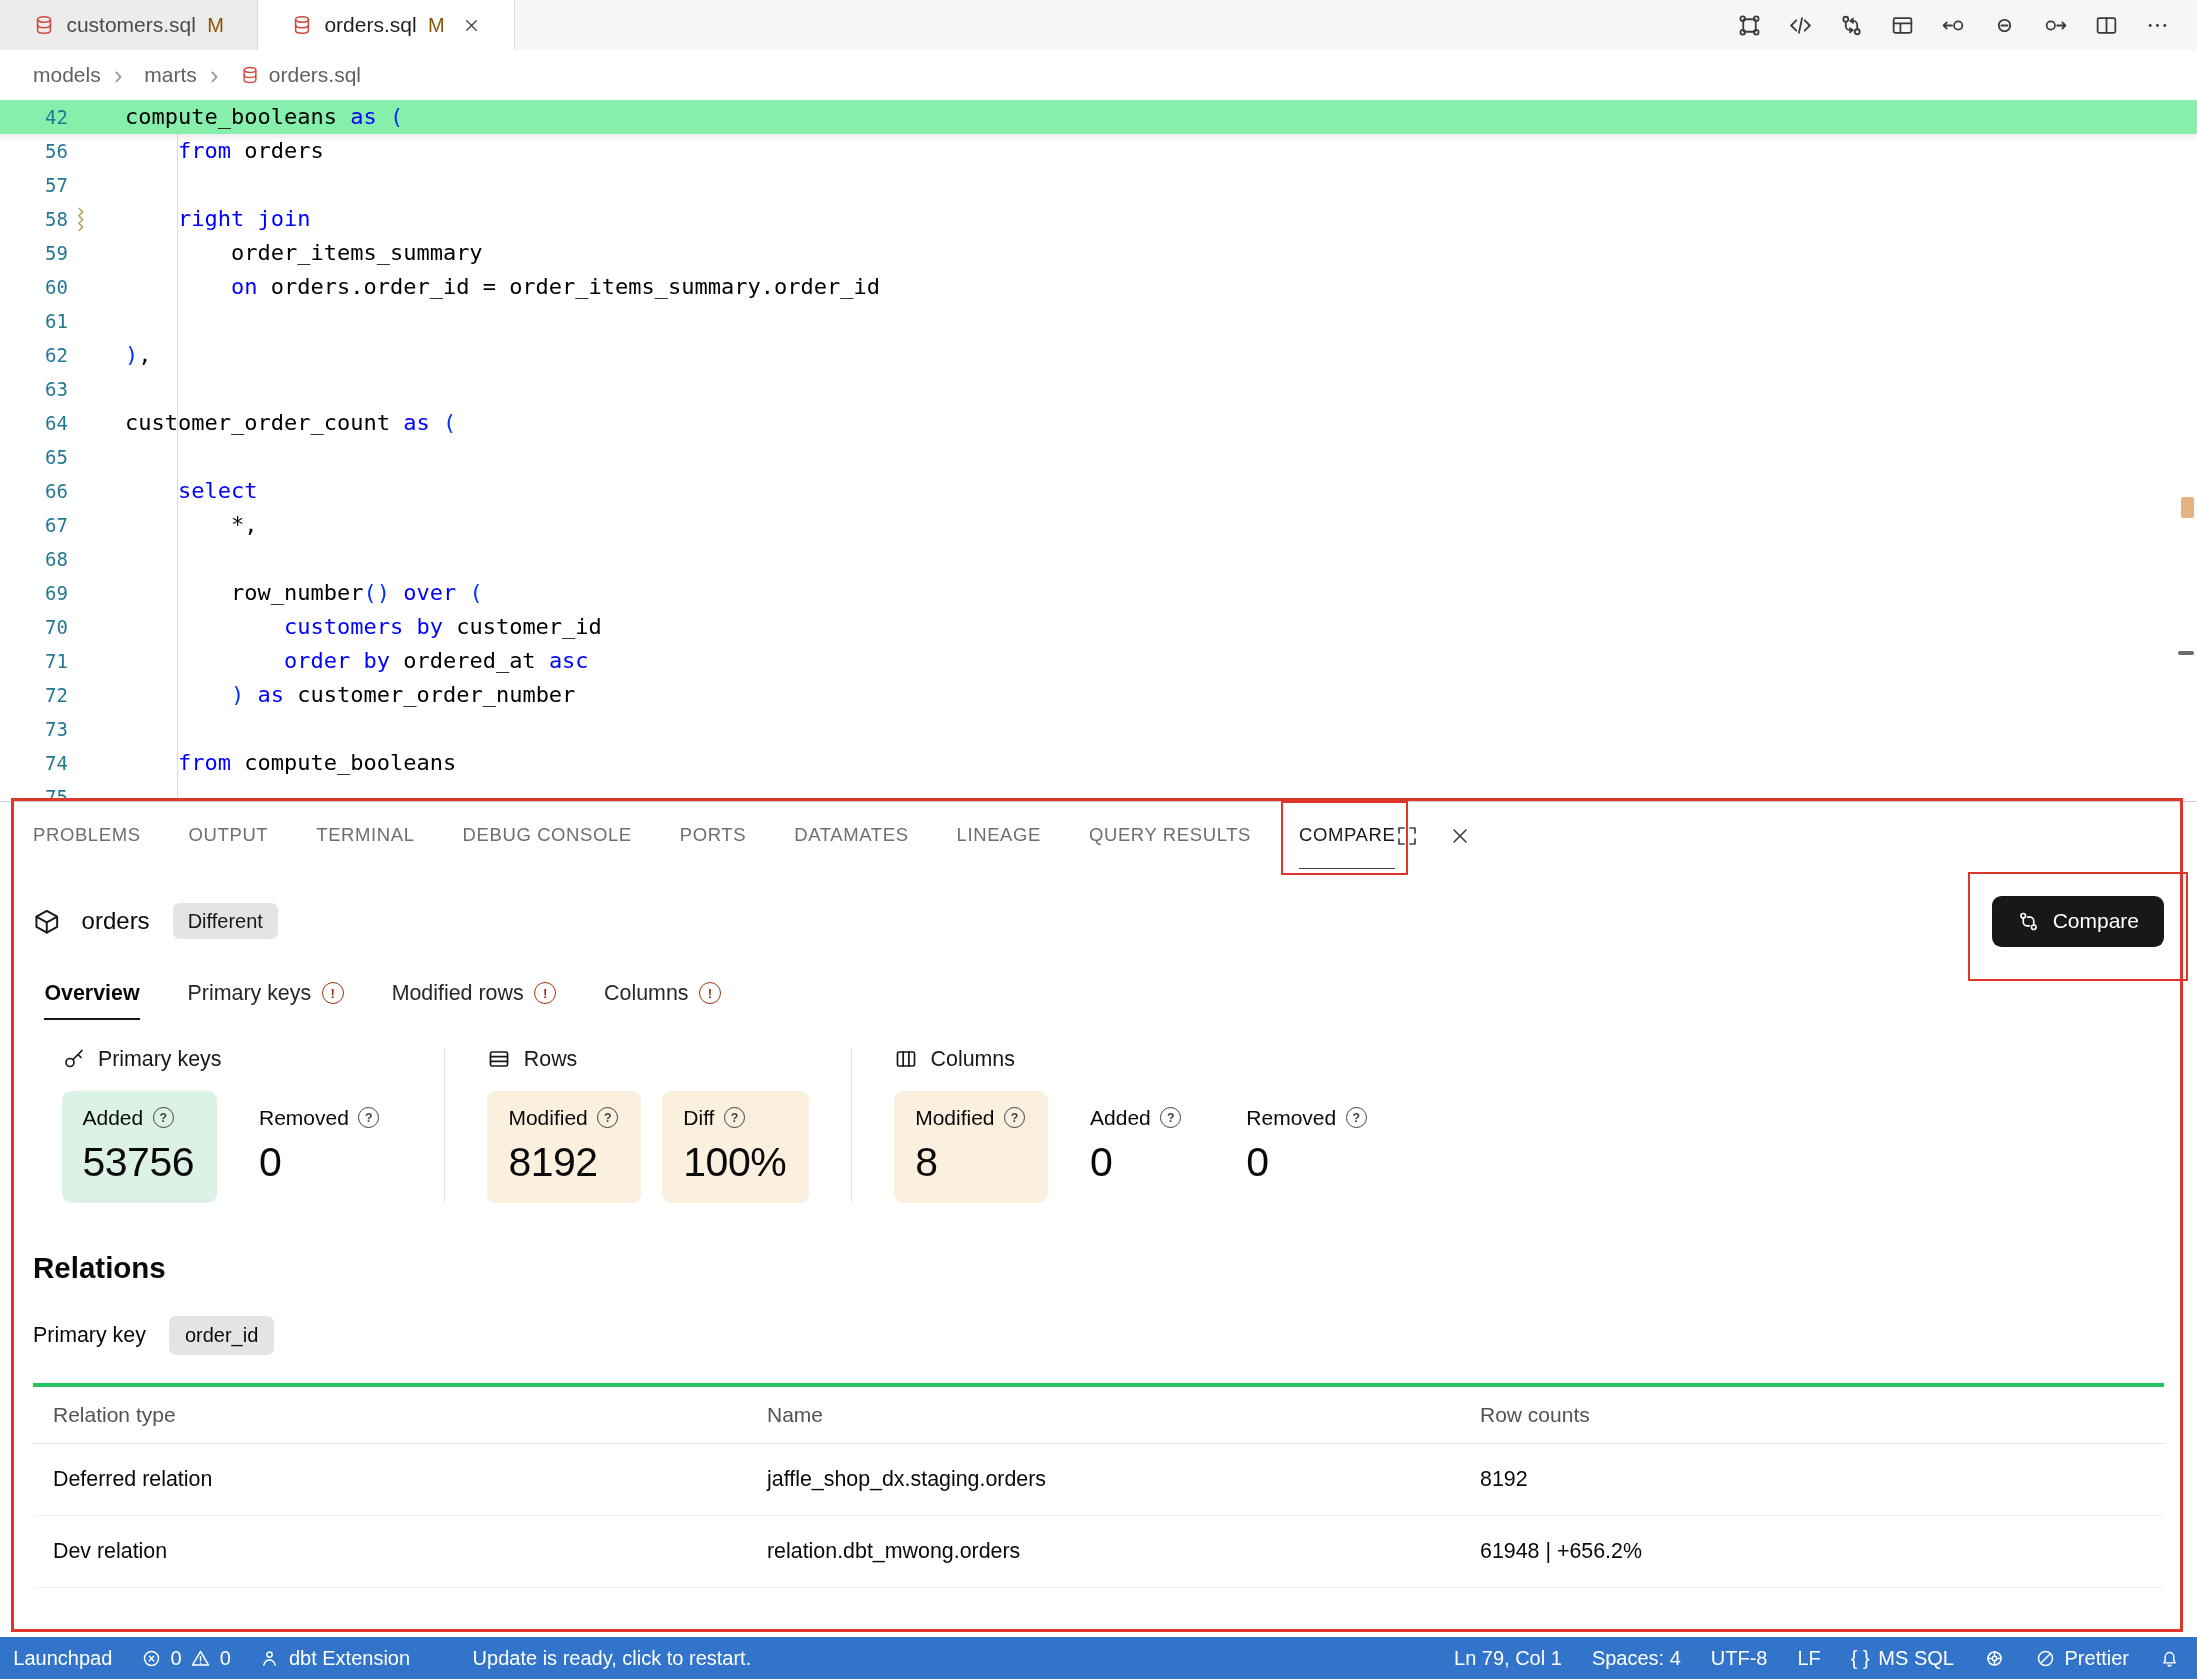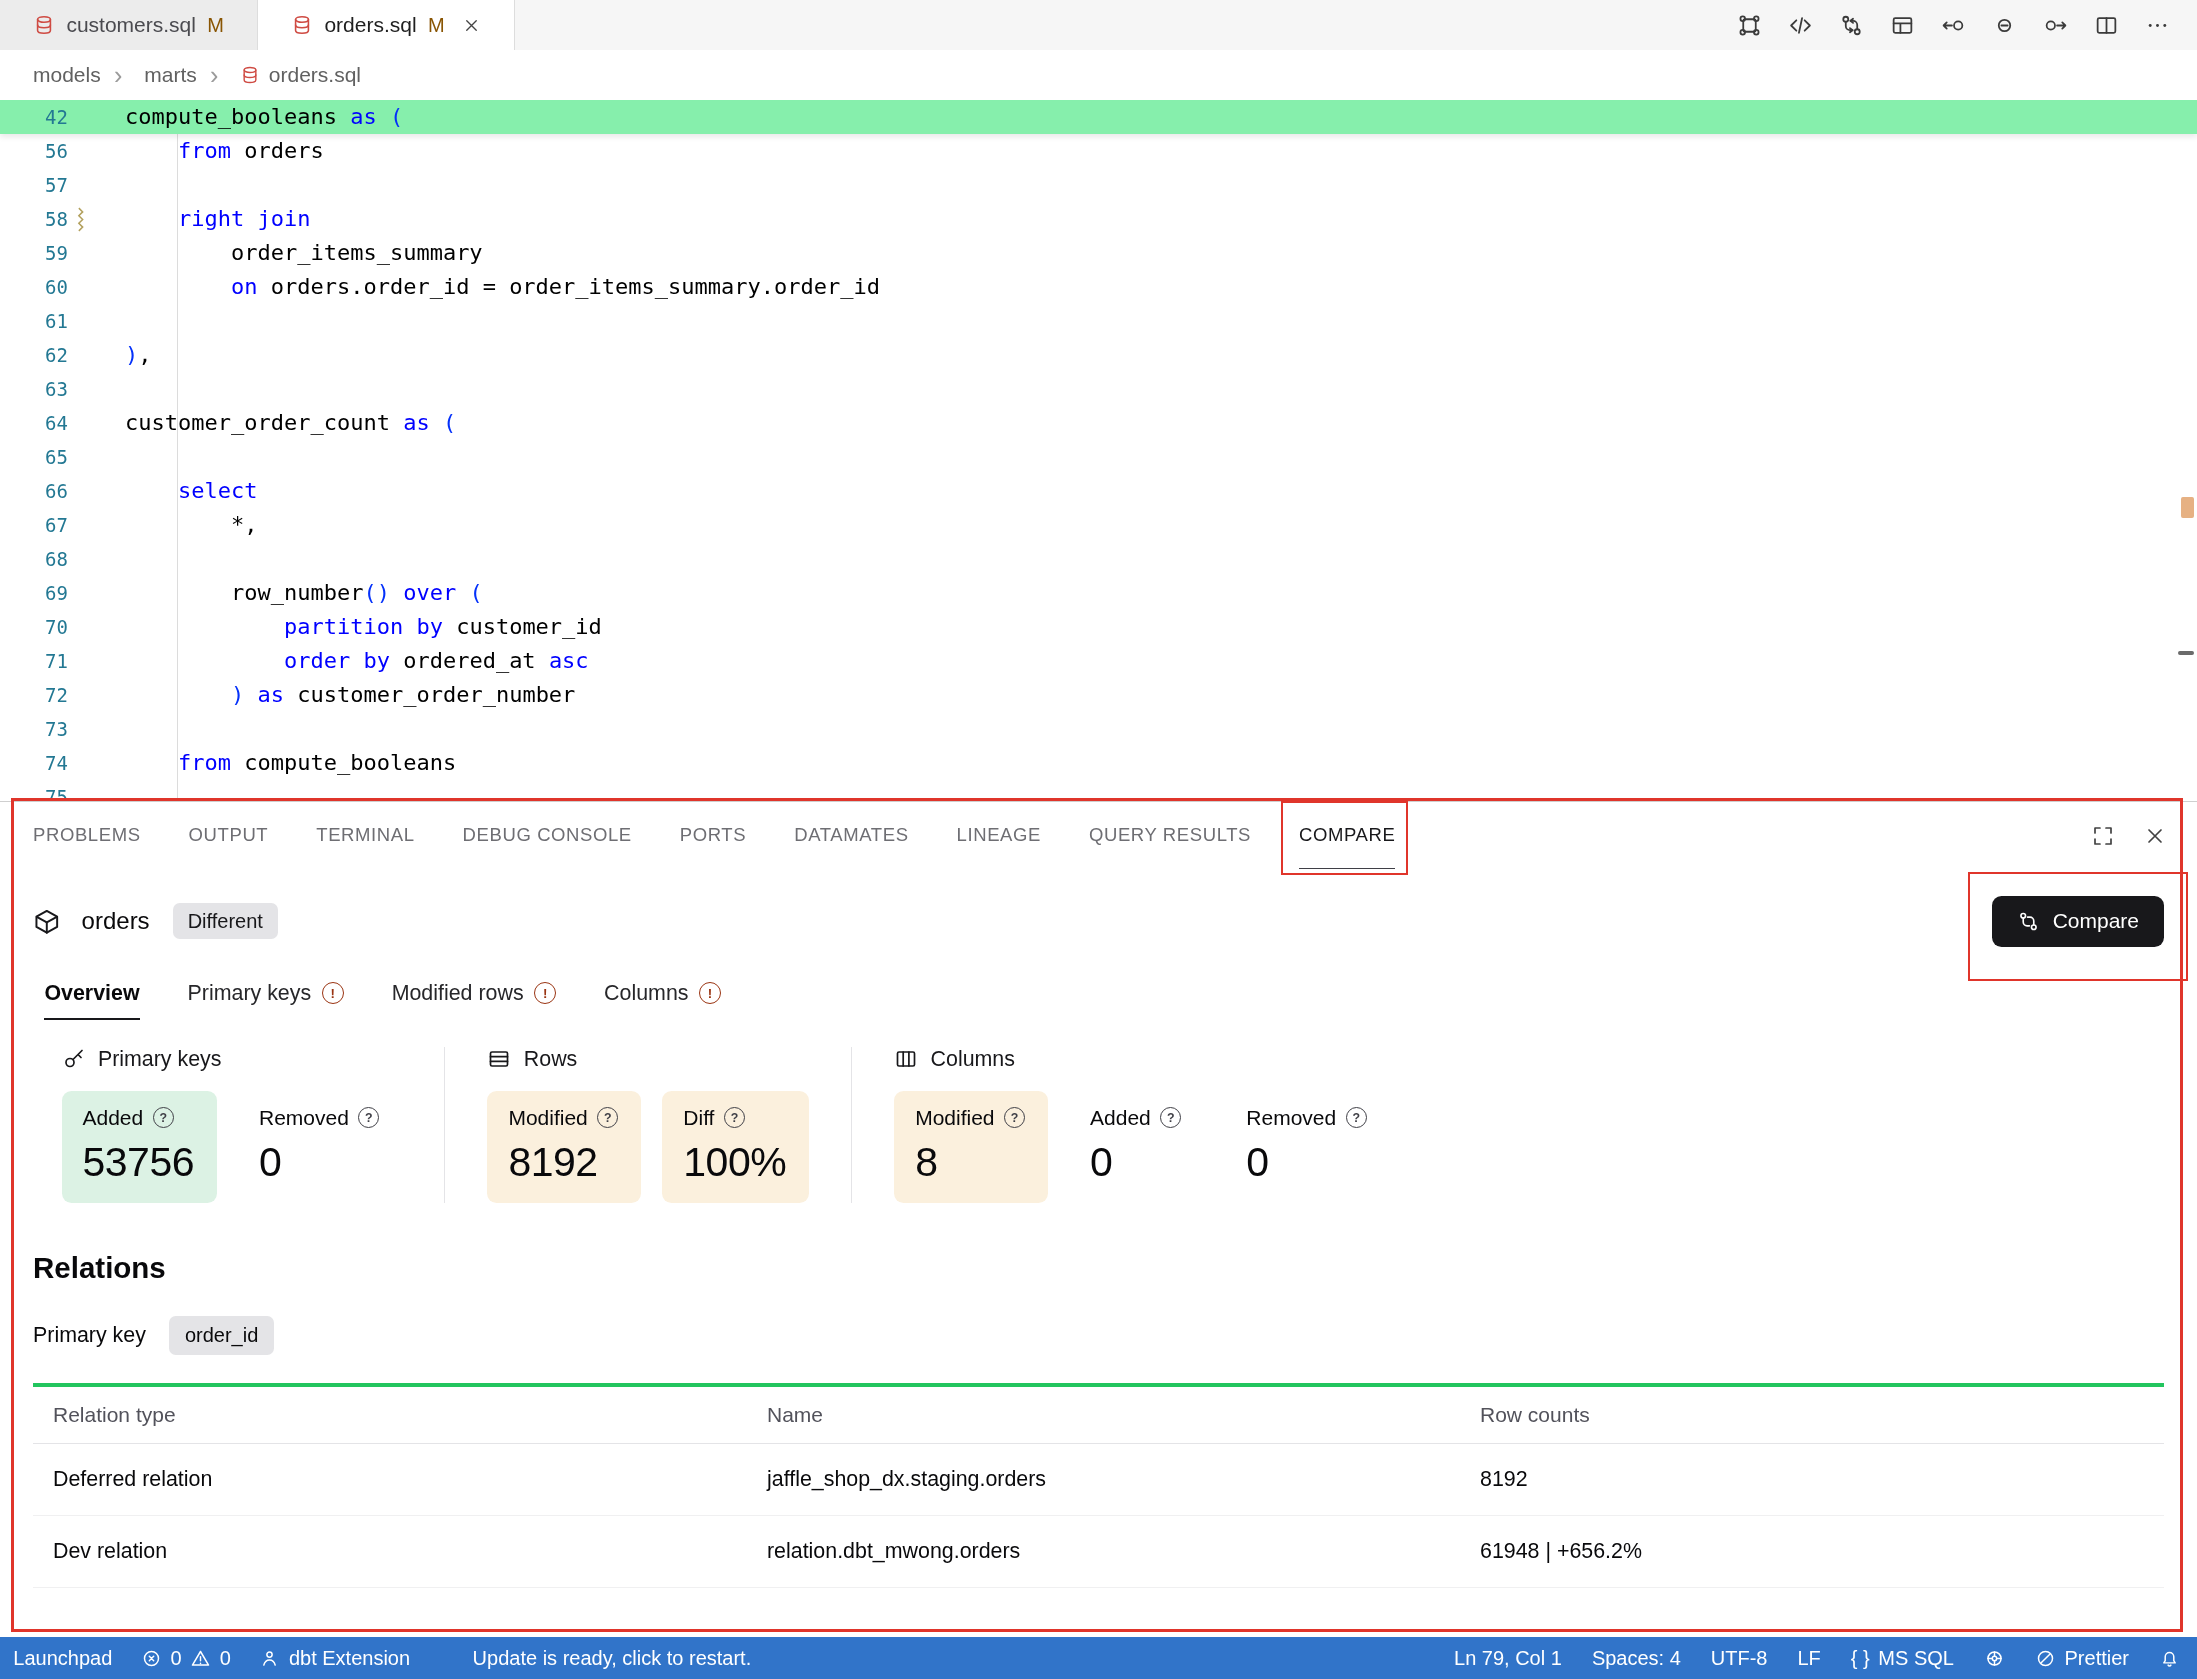--- a/index.html
+++ b/index.html
@@ -39,21 +39,21 @@
   .sticky{position:relative;z-index:3;background:#86efac;box-shadow:0 2.9px 5.7px rgba(0,0,0,.09)}
   .mod-mark{position:absolute;left:76px;top:3.8px}
   .indent-guide{position:absolute;left:177px;top:34px;height:667px;width:1px;background:#dcdcdc;z-index:1}
   .overview-ruler{position:absolute;right:0;top:0;width:21px;height:100%;z-index:4}
   .ruler-mark{position:absolute;right:2.9px;border-radius:1.9px}
   .ruler-mark.orange{top:397px;width:13.3px;height:21px;background:#e6b183}
   .ruler-mark.dark{top:551px;width:16px;height:3.8px;background:#6b6b6b}
 
   
   .panel{flex:1;border-top:1px solid #cfcfcf;background:#fff;overflow:hidden;position:relative}
-  .panel-tabs-row{height:67px;display:flex;align-items:stretch;justify-content:space-between;padding:0 30px 0 33px}
+  .panel-tabs-row{height:67px;display:flex;align-items:stretch;justify-content:flex-start;padding:0 30px 0 33px}
   .panel-tabs{display:flex;gap:48px;align-items:stretch}
   .panel-tab{font-size:18.5px;letter-spacing:0.6px;color:#6e6e73;display:flex;align-items:center;cursor:pointer;
     border-bottom:1.9px solid transparent}
   .panel-tab.active{color:#18181b;border-bottom-color:#3f3f46}
   .panel-actions{display:flex;gap:28.5px;align-items:center;color:#424242}
   .pa-ic{cursor:pointer}
   .pa-ic svg{width:24px;height:24px;display:block}
 
   .panel-body{padding:0 33px}
   .model-row{margin-top:27px;display:flex;align-items:center}
@@ -250,21 +250,21 @@
         <div class="code-line"><span class="ln">60</span><span class="ltxt"><span class="tok-pl">        </span><span class="tok-kw">on</span><span class="tok-pl"> orders.order_id = order_items_summary.order_id</span></span></div>
         <div class="code-line"><span class="ln">61</span><span class="ltxt"></span></div>
         <div class="code-line"><span class="ln">62</span><span class="ltxt"><span class="tok-br">)</span><span class="tok-pl">,</span></span></div>
         <div class="code-line"><span class="ln">63</span><span class="ltxt"></span></div>
         <div class="code-line"><span class="ln">64</span><span class="ltxt"><span class="tok-pl">customer_order_count </span><span class="tok-kw">as</span><span class="tok-pl"> </span><span class="tok-br">(</span></span></div>
         <div class="code-line"><span class="ln">65</span><span class="ltxt"></span></div>
         <div class="code-line"><span class="ln">66</span><span class="ltxt"><span class="tok-pl">    </span><span class="tok-kw">select</span></span></div>
         <div class="code-line"><span class="ln">67</span><span class="ltxt"><span class="tok-pl">        *,</span></span></div>
         <div class="code-line"><span class="ln">68</span><span class="ltxt"></span></div>
         <div class="code-line"><span class="ln">69</span><span class="ltxt"><span class="tok-pl">        row_number</span><span class="tok-br">()</span><span class="tok-pl"> </span><span class="tok-kw">over</span><span class="tok-pl"> </span><span class="tok-br">(</span></span></div>
-        <div class="code-line"><span class="ln">70</span><span class="ltxt"><span class="tok-pl">            </span><span class="tok-kw">partition by</span><span class="tok-pl"> customer_id</span></span></div>
+        <div class="code-line"><span class="ln">70</span><span class="ltxt"><span class="tok-pl">            </span><span class="tok-kw">customers by</span><span class="tok-pl"> customer_id</span></span></div>
         <div class="code-line"><span class="ln">71</span><span class="ltxt"><span class="tok-pl">            </span><span class="tok-kw">order by</span><span class="tok-pl"> ordered_at </span><span class="tok-kw">asc</span></span></div>
         <div class="code-line"><span class="ln">72</span><span class="ltxt"><span class="tok-pl">        </span><span class="tok-br">)</span><span class="tok-pl"> </span><span class="tok-kw">as</span><span class="tok-pl"> customer_order_number</span></span></div>
         <div class="code-line"><span class="ln">73</span><span class="ltxt"></span></div>
         <div class="code-line"><span class="ln">74</span><span class="ltxt"><span class="tok-pl">    </span><span class="tok-kw">from</span><span class="tok-pl"> compute_booleans</span></span></div>
         <div class="code-line"><span class="ln">75</span><span class="ltxt"></span></div>
       </div>
     <div class="indent-guide"></div>
     <div class="overview-ruler">
       <div class="ruler-mark orange"></div>
       <div class="ruler-mark dark"></div>

